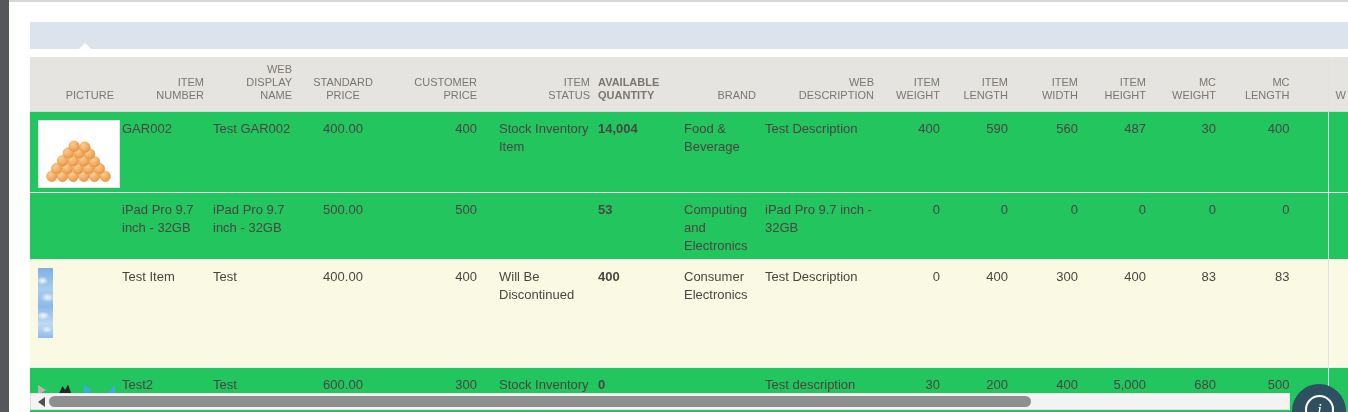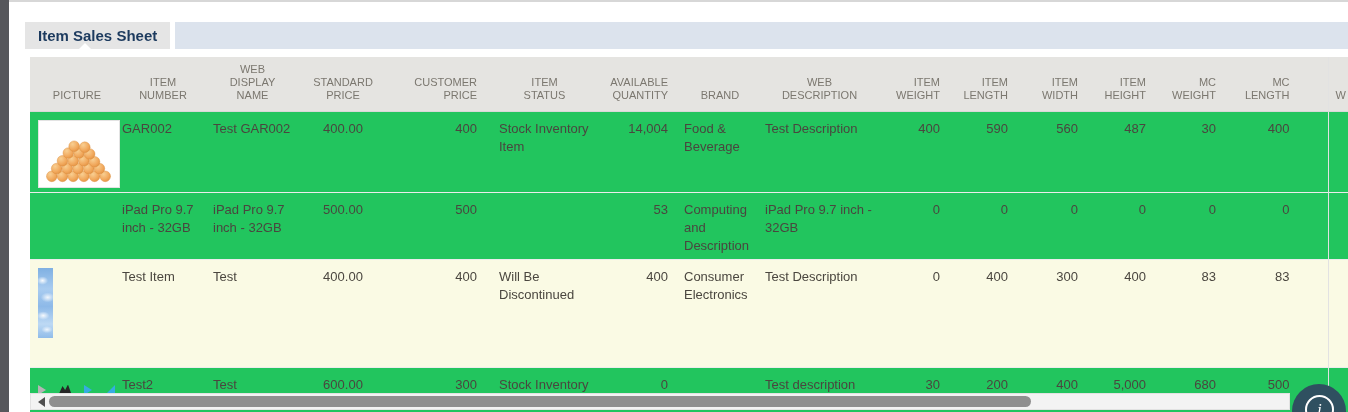--- a/index.html
+++ b/index.html
@@ -20,34 +20,34 @@
   .tabstrip { flex:1; background:#dce3ed; }
   .notch { position:absolute; top:43px; left:77px; width:0; height:0;
            border-left:8px solid transparent; border-right:8px solid transparent;
            border-bottom:8px solid #fff; z-index:2; }
 
   
   table { position:absolute; top:57px; left:30px; width:1318px; border-collapse:collapse;
           table-layout:fixed; font-size:13px; color:#4a463f; }
   th, td { overflow:hidden; }
   thead th { height:53px; background:#e5e4e1; font-size:11px; font-weight:normal; color:#7b776f;
-             vertical-align:bottom; text-align:center; padding:6px 8px 9px 0; white-space:pre-line;
+             vertical-align:bottom; text-align:right; padding:6px 8px 9px 0; white-space:pre-line;
              line-height:13px; border-bottom:1px solid #d8d8d8; }
   tbody td { vertical-align:top; text-align:left; padding:8px 8px 4px 0; line-height:18px; }
   tbody tr { border-bottom:1px solid #ececec; background:#22c55e; }
   tr.hl { background:#fafae4; }
   .r1 { height:76px; } .r2 { height:55px; } .r3 { height:108px; } .r4 { height:76px; }
 
   .c1  { width:92px;  padding-left:8px;margin-left:20px; }
   .c2  { width:90px; }
   .c3  { width:88px;  padding-left:1px; }
   .c4  { width:88px;  text-align:center; padding-right:2px; }
   .c5  { width:90px;  text-align:right; padding-right:1px; }
   .c6  { width:120px; padding-left:21px; }
-  .c7  { width:72px;  text-align:right; padding-right:2px; }
+  .c7  { width:72px;  text-align:left; padding-right:2px;font-weight:bold; }
   .c8  { width:94px;  padding-left:14px; }
   .c9  { width:118px; padding-left:1px; }
   .c10 { width:62px;  text-align:right; padding-right:4px; }
   .c11 { width:68px;  text-align:right; padding-right:4px; }
   .c12 { width:70px;  text-align:right; padding-right:4px; }
   .c13 { width:68px;  text-align:right; padding-right:4px; }
   .c14 { width:70px;  text-align:right; padding-right:4px; }
   .c15 { width:108px; text-align:right; padding-right:38px; border-right:1px solid #e2e2e2; }
   .c16 { width:20px;  padding-left:7px; }
   thead th.c1 { padding-left:10px; }
@@ -88,23 +88,20 @@
                font-family:"Liberation Serif","DejaVu Serif",serif; font-style:italic; font-size:16px; }
 </style>
 </head>
 <body>
 
 <div class="topline"></div>
 <div class="leftbar"></div>
 
 <div class="tabbar">
   <div class="spacer"></div>
-  <div class="tab">
-    <span class="tab-label">Item Sales Sheet</span>
-  </div>
   <div class="tabgap"></div>
   <div class="tabstrip"></div>
 </div>
 <div class="notch"></div>
 
 <table>
   <thead>
     <tr>
       <th class="c1">PICTURE</th>
       <th class="c2">ITEM
@@ -190,21 +187,21 @@
       <td class="c16"></td>
     </tr>
     <tr class="r2">
       <td class="c1"></td>
       <td class="c2">iPad Pro 9.7 inch - 32GB</td>
       <td class="c3">iPad Pro 9.7 inch - 32GB</td>
       <td class="c4">500.00</td>
       <td class="c5">500</td>
       <td class="c6"></td>
       <td class="c7">53</td>
-      <td class="c8">Computing and Description</td>
+      <td class="c8">Computing and Electronics</td>
       <td class="c9">iPad Pro 9.7 inch - 32GB</td>
       <td class="c10">0</td>
       <td class="c11">0</td>
       <td class="c12">0</td>
       <td class="c13">0</td>
       <td class="c14">0</td>
       <td class="c15">0</td>
       <td class="c16"></td>
     </tr>
     <tr class="r3 hl">

